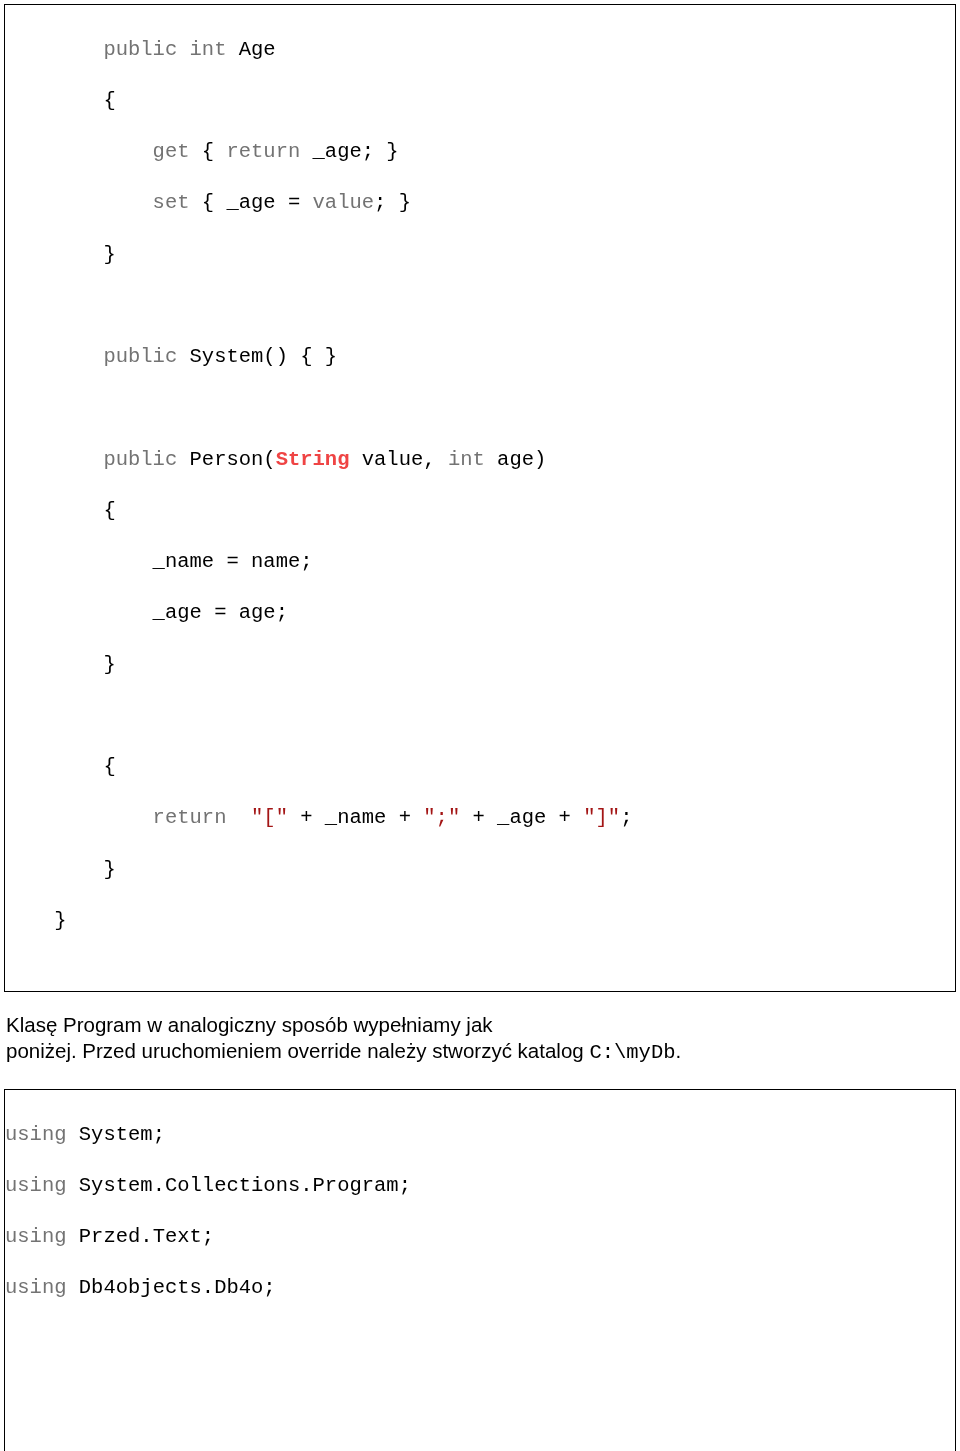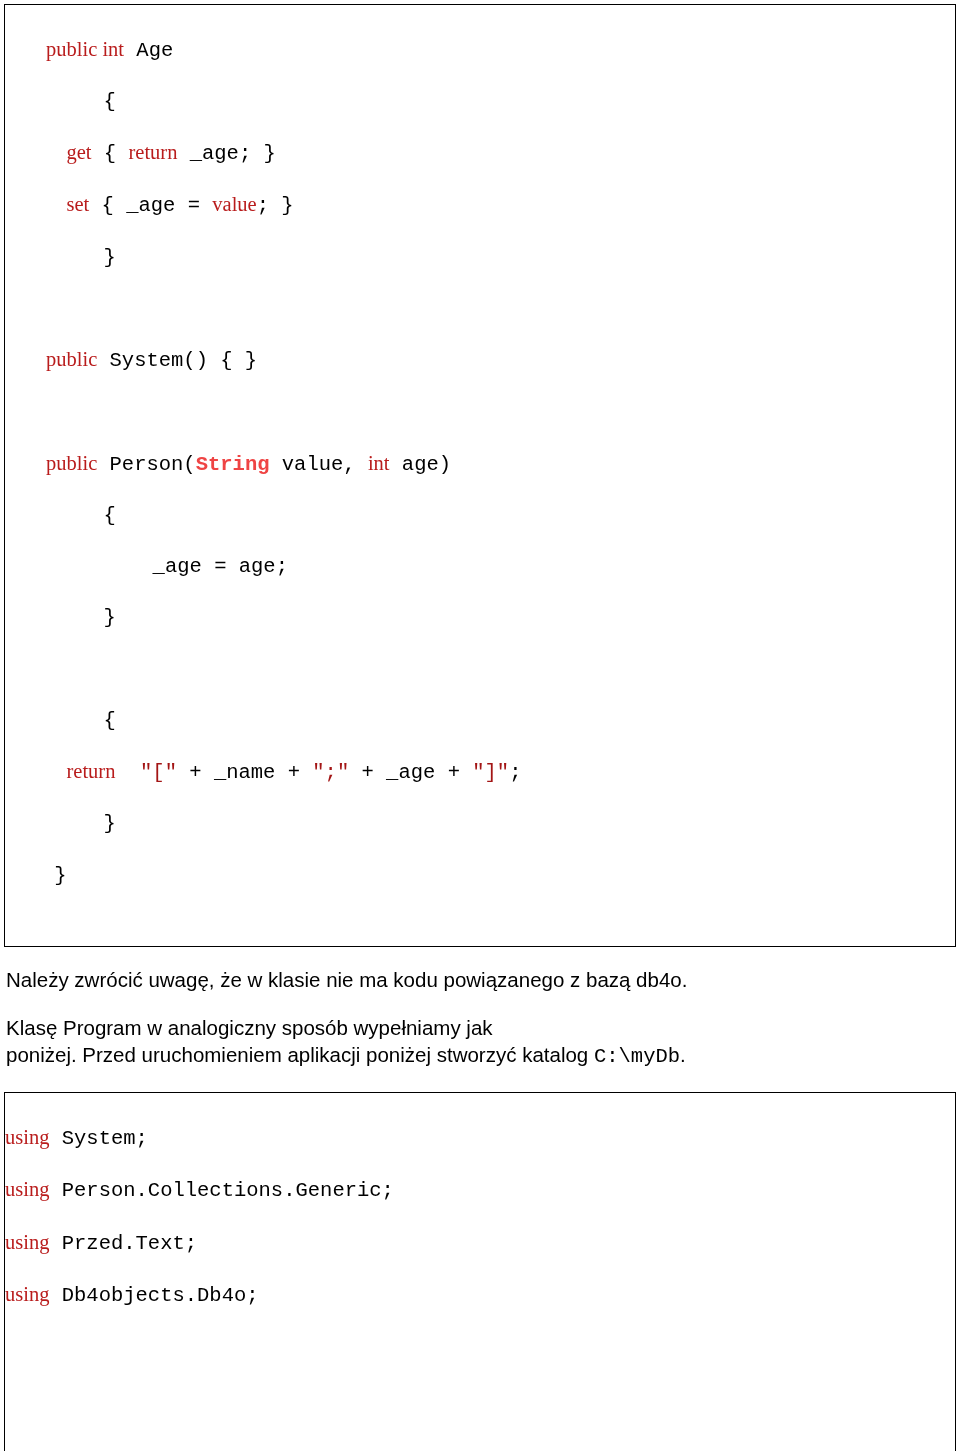--- a/index.html
+++ b/index.html
@@ -28,21 +28,21 @@
     display: block;
   }
   .prose {
     margin: 0 0 0 6px;
     font-size: 20.5px;
     line-height: 1.3;
   }
   .prose p {
     margin: 0 0 22px 0;
   }
-  .kw   { color: #b91c1c; font-family: Liberation Serif, serif; }
+  .kw   { color: #737373; }
   .type { color: #ef4444; font-weight: bold; }
   .str  { color: #a31515; }
   .mono-inline {
     font-family: Liberation Mono, monospace;
   }
 </style>
 </head>
 <body>
 
 <div class="page">
@@ -51,40 +51,40 @@
 <span class="line"><span class="kw">        public</span><span class="kw"> int</span><span> Age</span></span>
 <span class="line">        {</span>
 <span class="line"><span class="kw">            get</span><span> { </span><span class="kw">return</span><span> _age; }</span></span>
 <span class="line"><span class="kw">            set</span><span> { _age = </span><span class="kw">value</span><span>; }</span></span>
 <span class="line">        }</span>
 <span class="line"> </span>
 <span class="line"><span class="kw">        public</span><span> System() { }</span></span>
 <span class="line"> </span>
 <span class="line"><span class="kw">        public</span><span> Person(</span><span class="type">String</span><span> value, </span><span class="kw">int</span><span> age)</span></span>
 <span class="line">        {</span>
+<span class="line">            _name = name;</span>
 <span class="line">            _age = age;</span>
 <span class="line">        }</span>
 <span class="line"> </span>
 <span class="line">        {</span>
 <span class="line"><span class="kw">            return</span><span> </span><span class="str"> "["</span><span> + _name + </span><span class="str">";"</span><span> + _age + </span><span class="str">"]"</span><span>;</span></span>
 <span class="line">        }</span>
 <span class="line">    }</span>
   </div>
 
   <div class="prose">
-    <p>Należy zwrócić uwagę, że w klasie nie ma kodu powiązanego z bazą db4o.</p>
     <p>
       <span>Klasę Program w analogiczny sposób wypełniamy jak</span><br>
-      <span>poniżej. Przed uruchomieniem aplikacji poniżej stworzyć katalog </span><span class="mono-inline">C:\myDb</span><span>.</span>
+      <span>poniżej. Przed uruchomieniem override należy stworzyć katalog </span><span class="mono-inline">C:\myDb</span><span>.</span>
     </p>
   </div>
 
   <div class="code-box">
 <span class="line"><span class="kw">using</span><span> System;</span></span>
-<span class="line"><span class="kw">using</span><span> Person.Collections.Generic;</span></span>
+<span class="line"><span class="kw">using</span><span> System.Collections.Program;</span></span>
 <span class="line"><span class="kw">using</span><span> Przed.Text;</span></span>
 <span class="line"><span class="kw">using</span><span> Db4objects.Db4o;</span></span>
 
 
 
 
 
 
 
 

